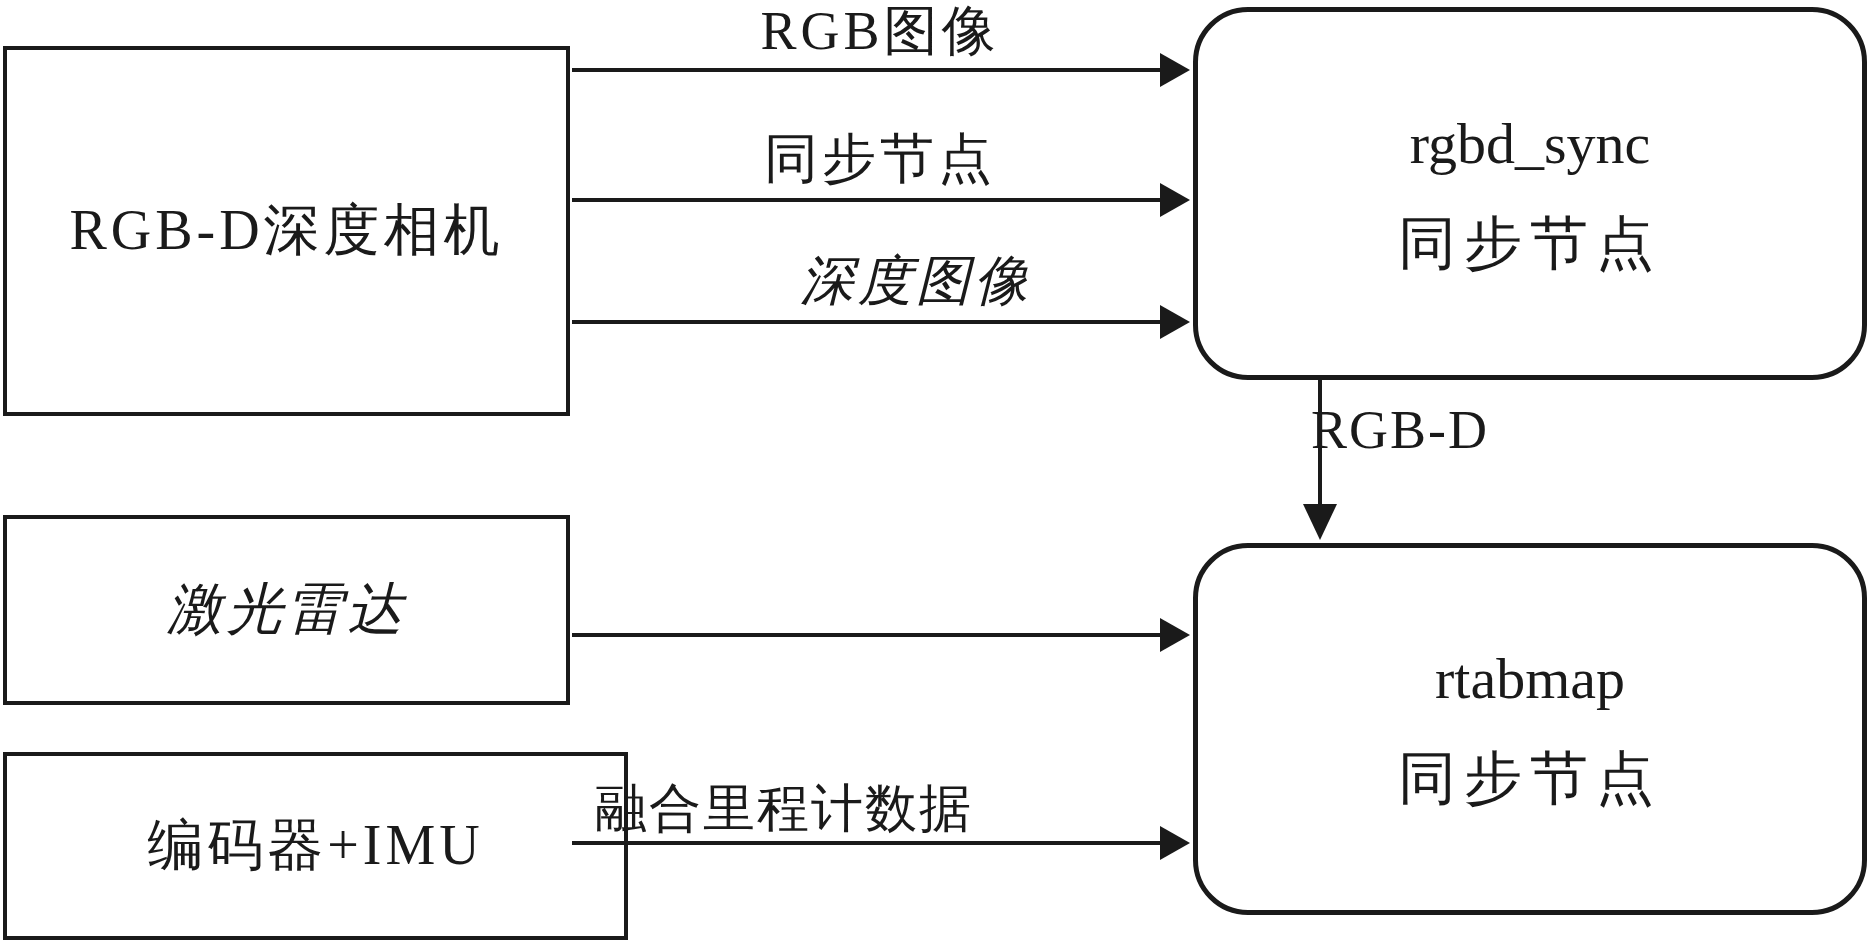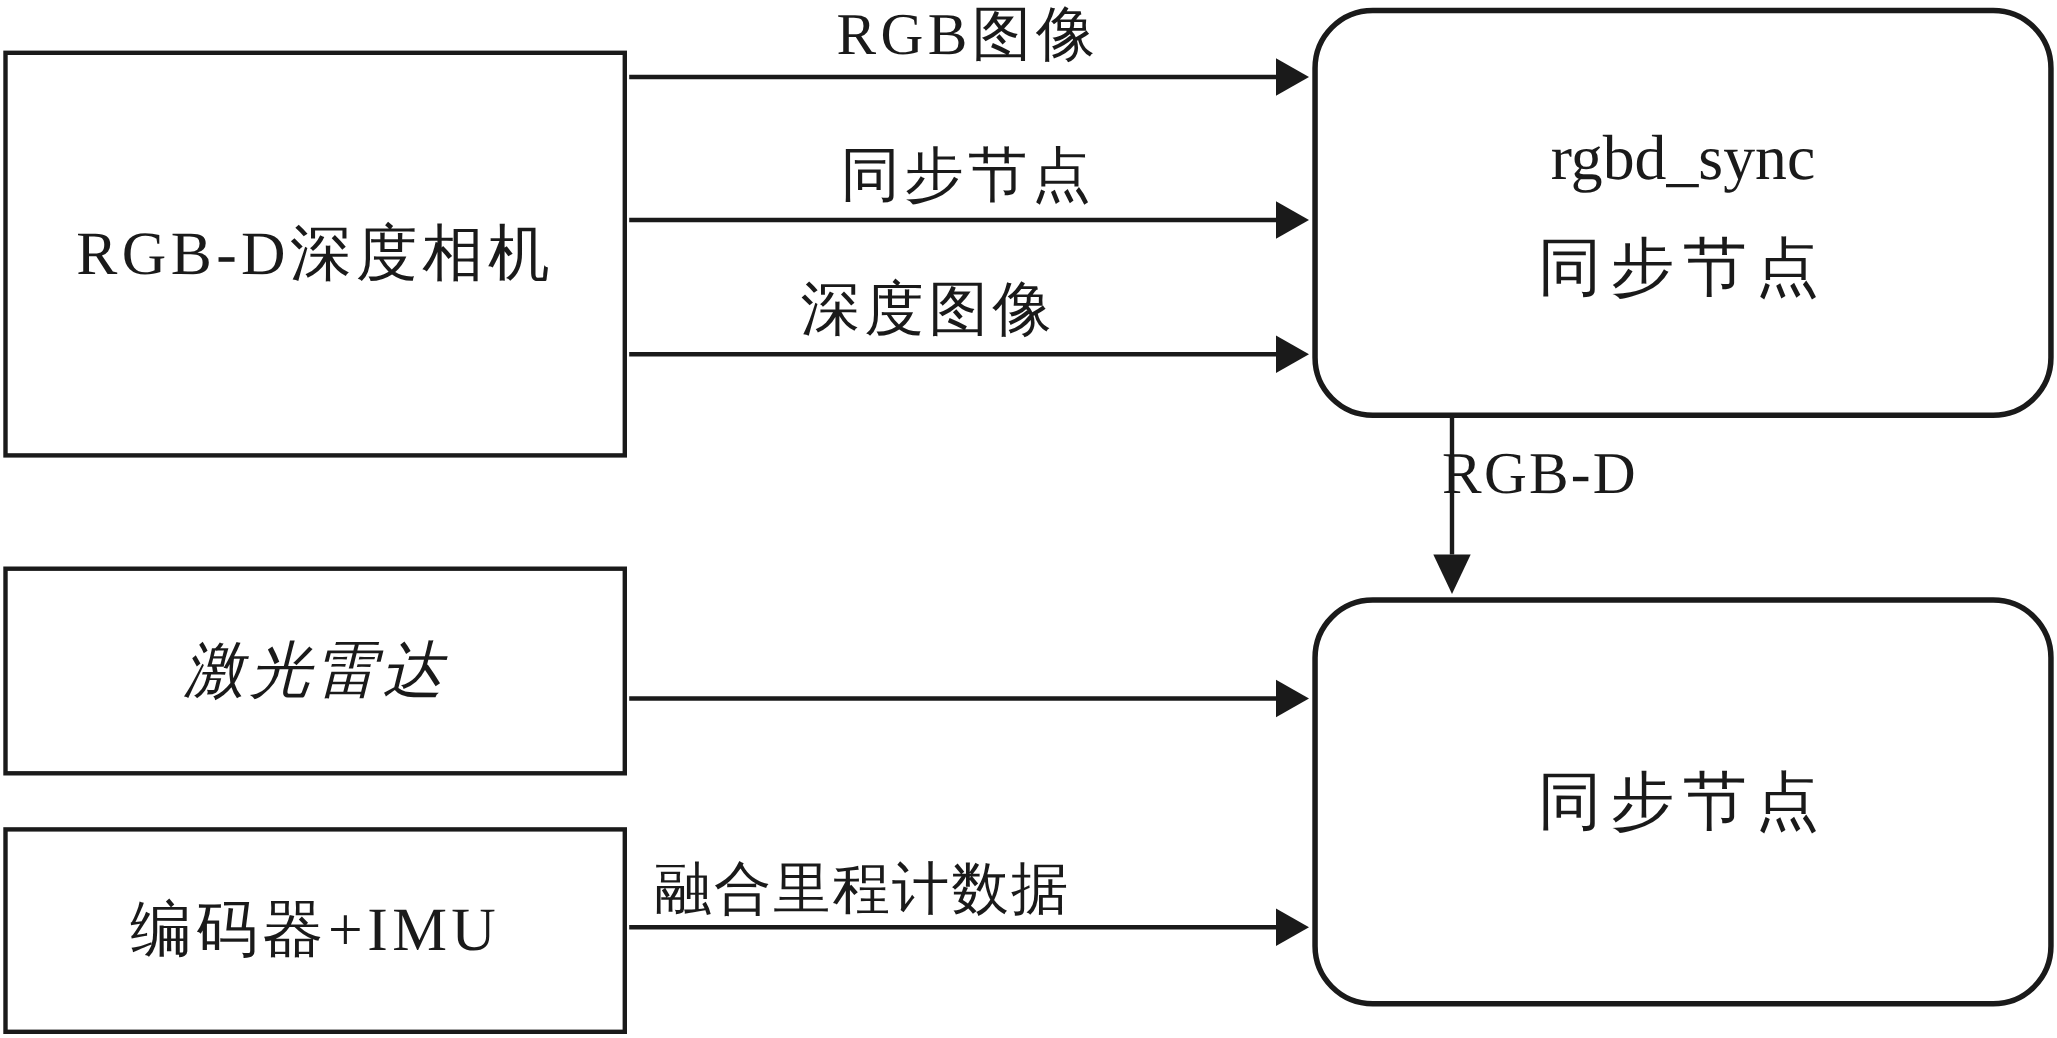--- a/index.html
+++ b/index.html
@@ -23,21 +23,21 @@
     align-items: center;
     justify-content: center;
   }
   .rect-node .node-label {
     font-size: 56px;
     letter-spacing: 4px;
     white-space: nowrap;
   }
   #node-rgbd-camera { left: 3px;  top: 13px;  width: 567px; height: 370px; margin-top: 33px; }
   #node-lidar       { left: 3px;  top: 515px; width: 567px; height: 190px; font-style: italic; }
-  #node-encoder-imu { left: 3px;  top: 752px; width: 567px; height: 188px; }
+  #node-encoder-imu { left: 3px;  top: 752px; width: 625px; height: 188px; }
 
   
   .round-node {
     position: absolute;
     box-sizing: border-box;
     border: 5px solid #1a1a1a;
     border-radius: 55px;
     background: #ffffff;
     display: flex;
     flex-direction: column;
@@ -66,21 +66,21 @@
     position: absolute;
     transform: translateX(-50%);
     font-size: 54px;
     line-height: 58px;
     letter-spacing: 4px;
     white-space: nowrap;
     text-align: left;
   }
   #label-rgb-image   { left: 880px;  top: 2px; }
   #label-camera-info { left: 880px;  top: 130px; }
-  #label-depth-image { left: 844px;  top: 252px; }
+  #label-depth-image { left: 916px;  top: 252px; font-style: italic; }
   #label-lidar-data  { left: 884px;  top: 564px; }
   #label-odometry    { left: 784px;  top: 780px; font-size: 52px; letter-spacing: 2px; }
   #label-rgbd-image  { left: 1400px; top: 398px; line-height: 64px; letter-spacing: 2px; }
 
   
   #connectors {
     position: absolute;
     left: 0; top: 0;
     width: 1870px;
     height: 944px;
@@ -105,20 +105,21 @@
   <div class="rect-node" id="node-encoder-imu">
     <span class="node-label">编码器+IMU</span>
   </div>
 
   <div class="round-node" id="node-rgbd-sync">
     <span class="node-line1">rgbd_sync</span>
     <span class="node-line2">同步节点</span>
   </div>
 
   <div class="round-node" id="node-rtabmap">
+    <span class="node-line1">rtabmap</span>
     <span class="node-line2">同步节点</span>
   </div>
 
   <div class="edge-label" id="label-rgb-image">RGB图像</div>
 
   <div class="edge-label" id="label-camera-info">同步节点</div>
 
   <div class="edge-label" id="label-depth-image">深度图像</div>
 
   <div class="edge-label" id="label-rgbd-image">

